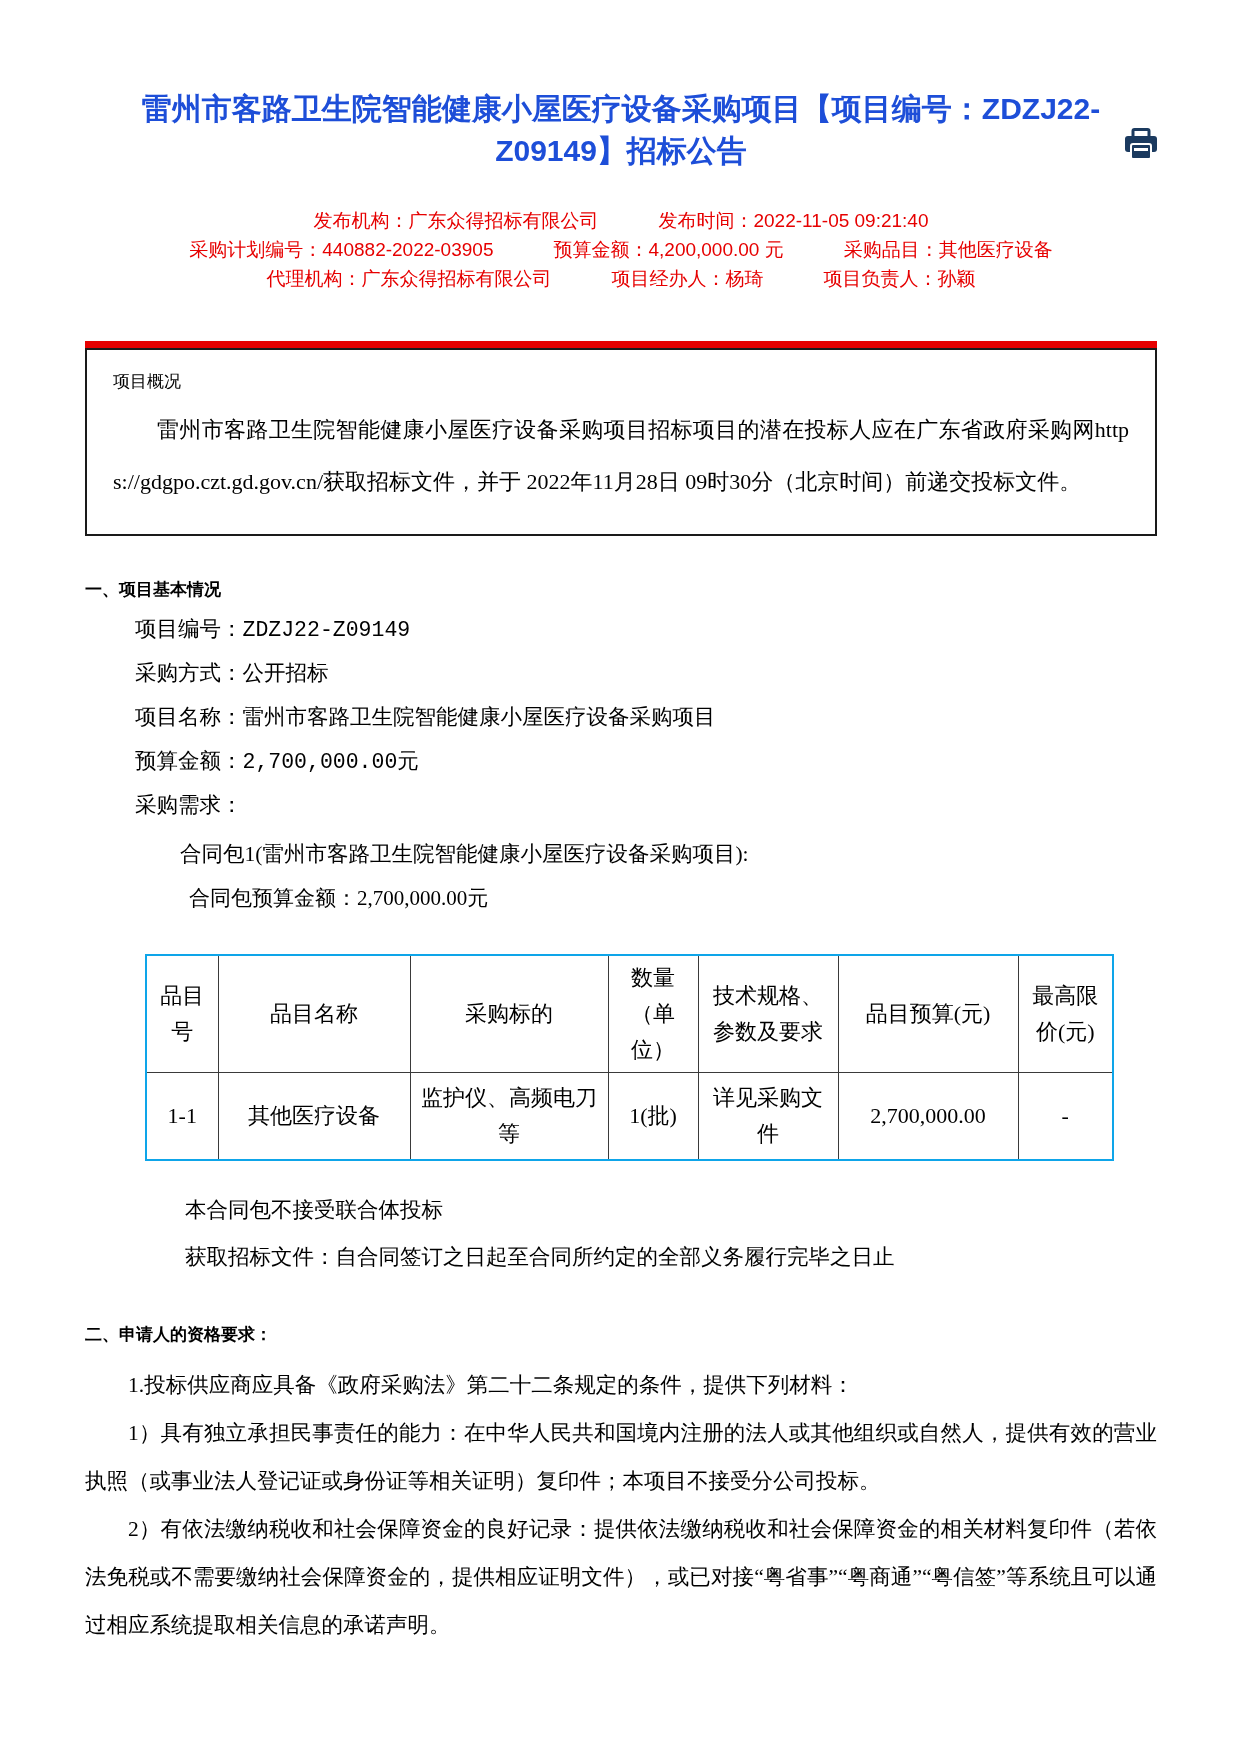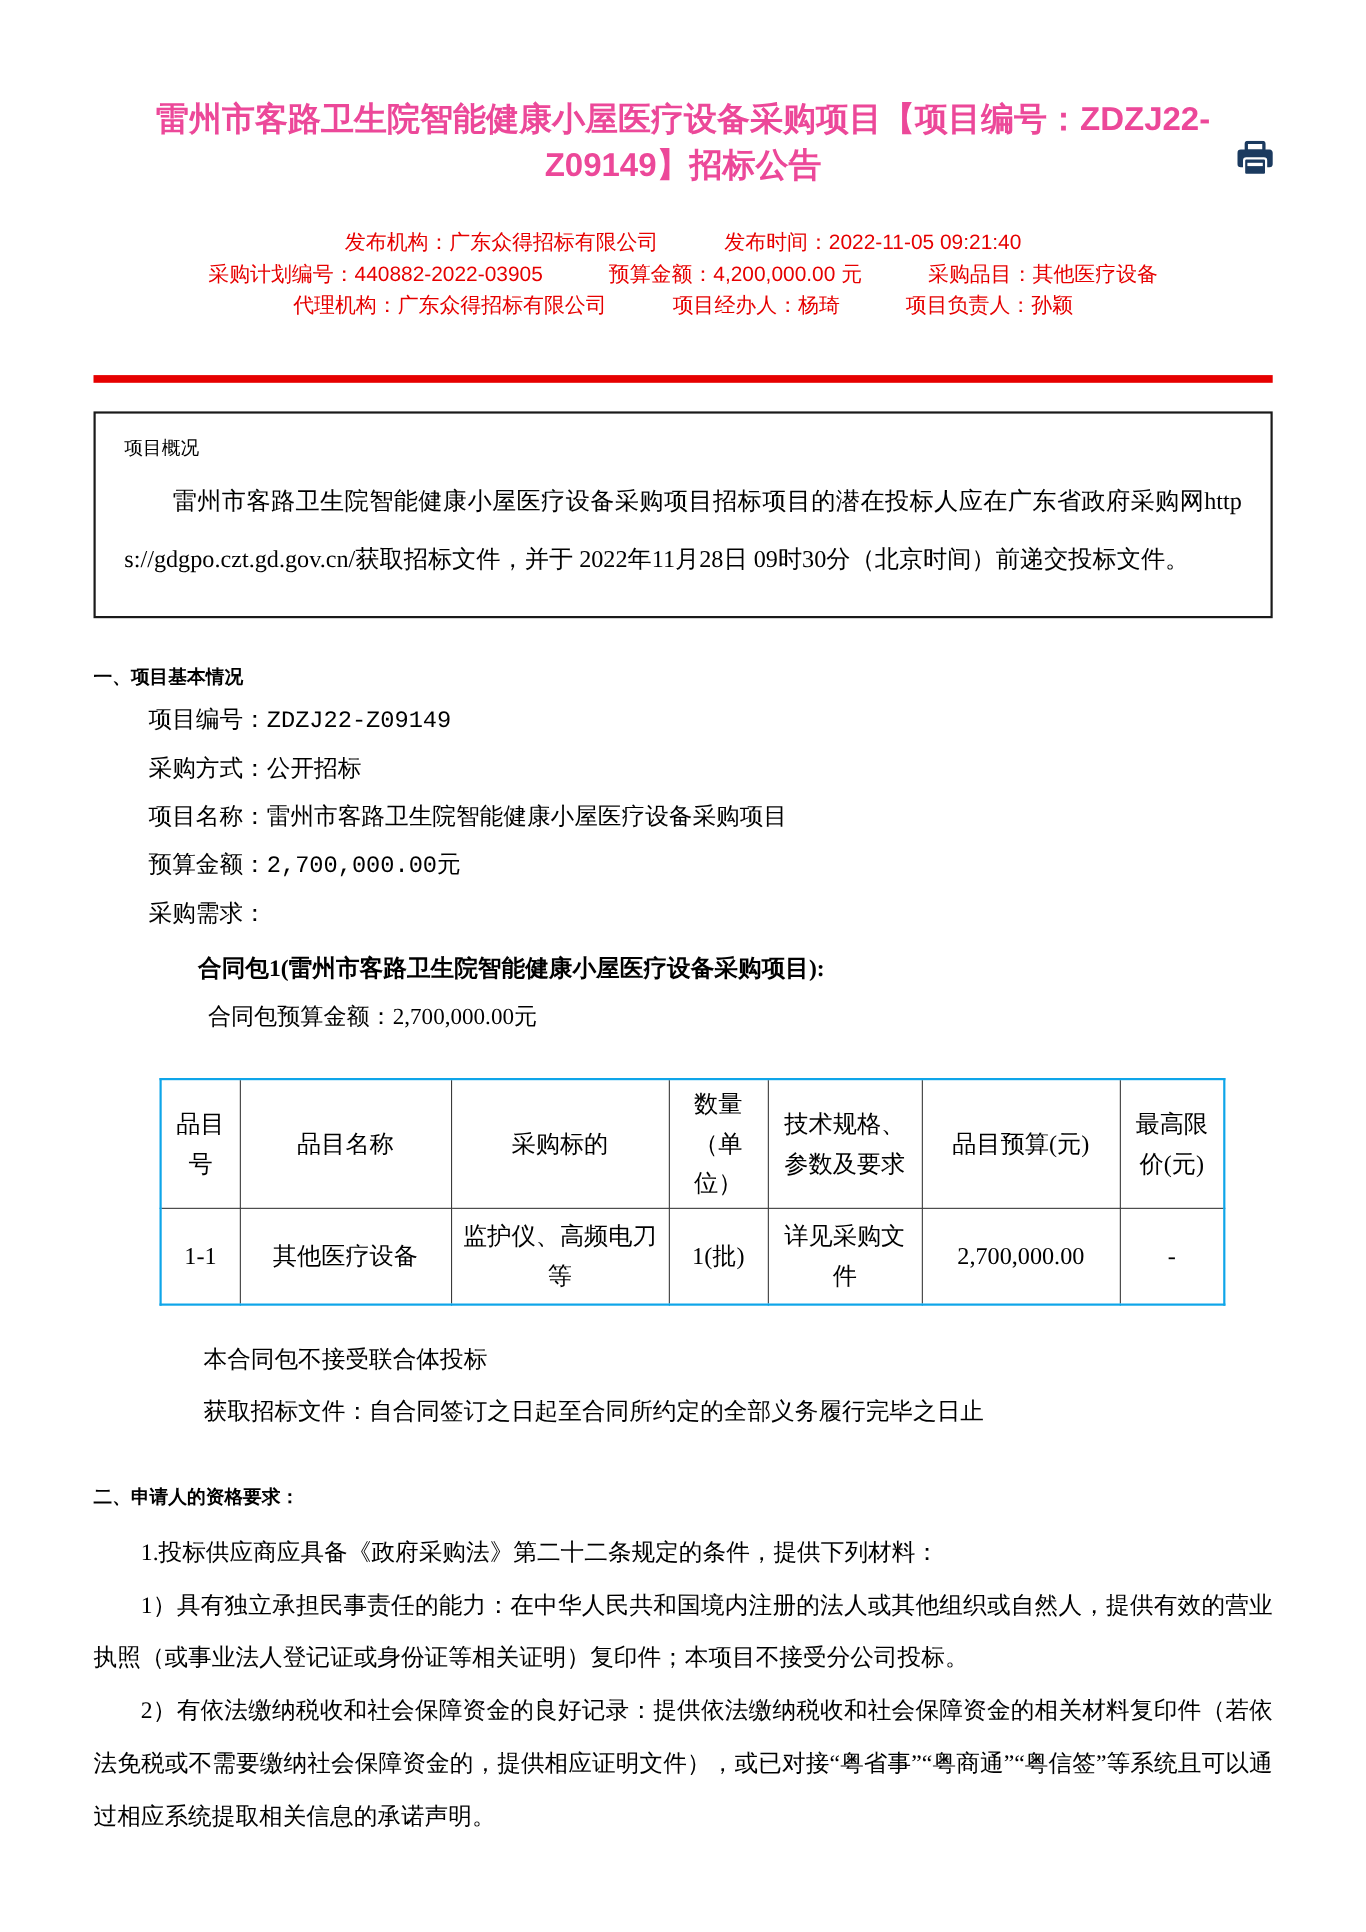--- a/index.html
+++ b/index.html
@@ -6,21 +6,21 @@
   body {
     width:1242px; min-height:1756px;
     font-family:"Liberation Serif","DejaVu Serif",serif;
     color:#000;
     -webkit-font-smoothing:antialiased;
   }
   .page { position:relative; box-sizing:border-box; padding:88px 85px 60px 85px; }
 
   
   .title {
-    color:#ec4899;
+    color:#1d4ed8;
     font-family:"Liberation Sans","DejaVu Sans",sans-serif;
     font-weight:bold;
     font-size:30px; line-height:42px;
     text-align:center;
     padding:0 30px;
   }
   .printer-btn {
     position:absolute; top:128px; right:82px;
     width:38px; height:36px; cursor:pointer; border:none; background:none; padding:0;
   }
@@ -28,36 +28,35 @@
     margin-top:34px;
     color:#e60000;
     font-family:"Liberation Sans","DejaVu Sans",sans-serif;
     font-size:19px;
   }
   .meta-row { display:flex; justify-content:center; gap:60px; line-height:29px; white-space:nowrap; }
   .rule { margin-top:48px; height:7px; background:#e60000; }
 
   
   .overview-box {
-    margin-top:26px;
     border:2px solid #1a1a1a;
     padding:18px 26px 26px 26px;
   }
   .overview-label { font-size:17px; line-height:28px; }
   .overview-body {
     margin-top:8px;
     font-size:22px; line-height:52px;
     text-indent:2em; text-align:justify;
     word-break:break-all;
   }
 
   
   .sec-heading { margin-top:36px; font-size:17px; font-weight:bold; line-height:36px; }
   .info-line { margin-left:50px; font-size:21.5px; line-height:44px;font-family:Liberation Mono, monospace; }
-  .pkg-line   { margin-left:95px;  font-size:21.5px; line-height:44px; margin-top:4px;font-weight:bold; }
+  .pkg-line   { margin-left:95px;  font-size:21.5px; line-height:44px; margin-top:4px; }
   .pkg-budget { margin-left:104px; font-size:21px; line-height:44px; }
 
   
   table.items {
     margin:34px 0 0 60px;
     border-collapse:collapse;
     table-layout:fixed;
     border:2px solid #0ea5e9;
     font-size:22px;
   }

